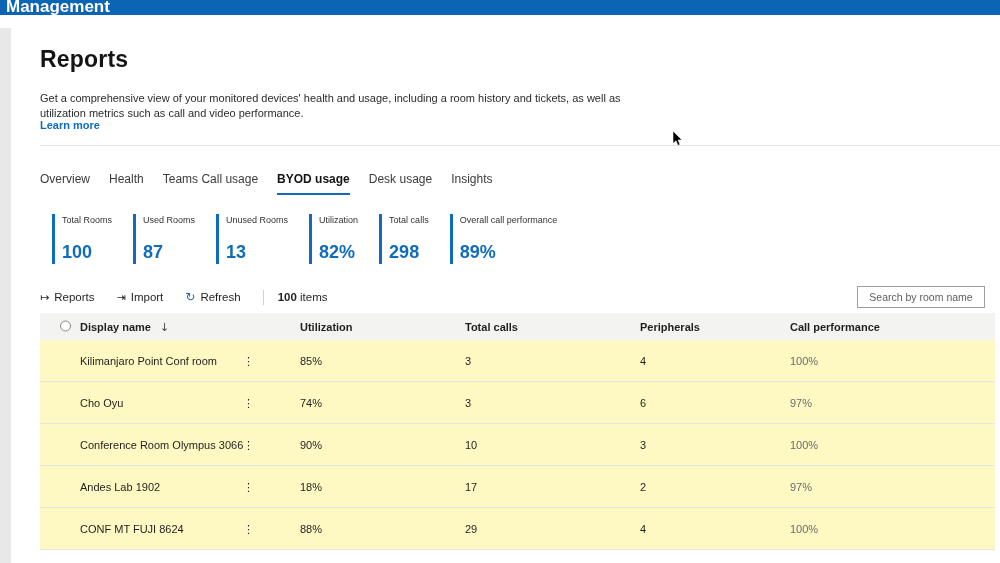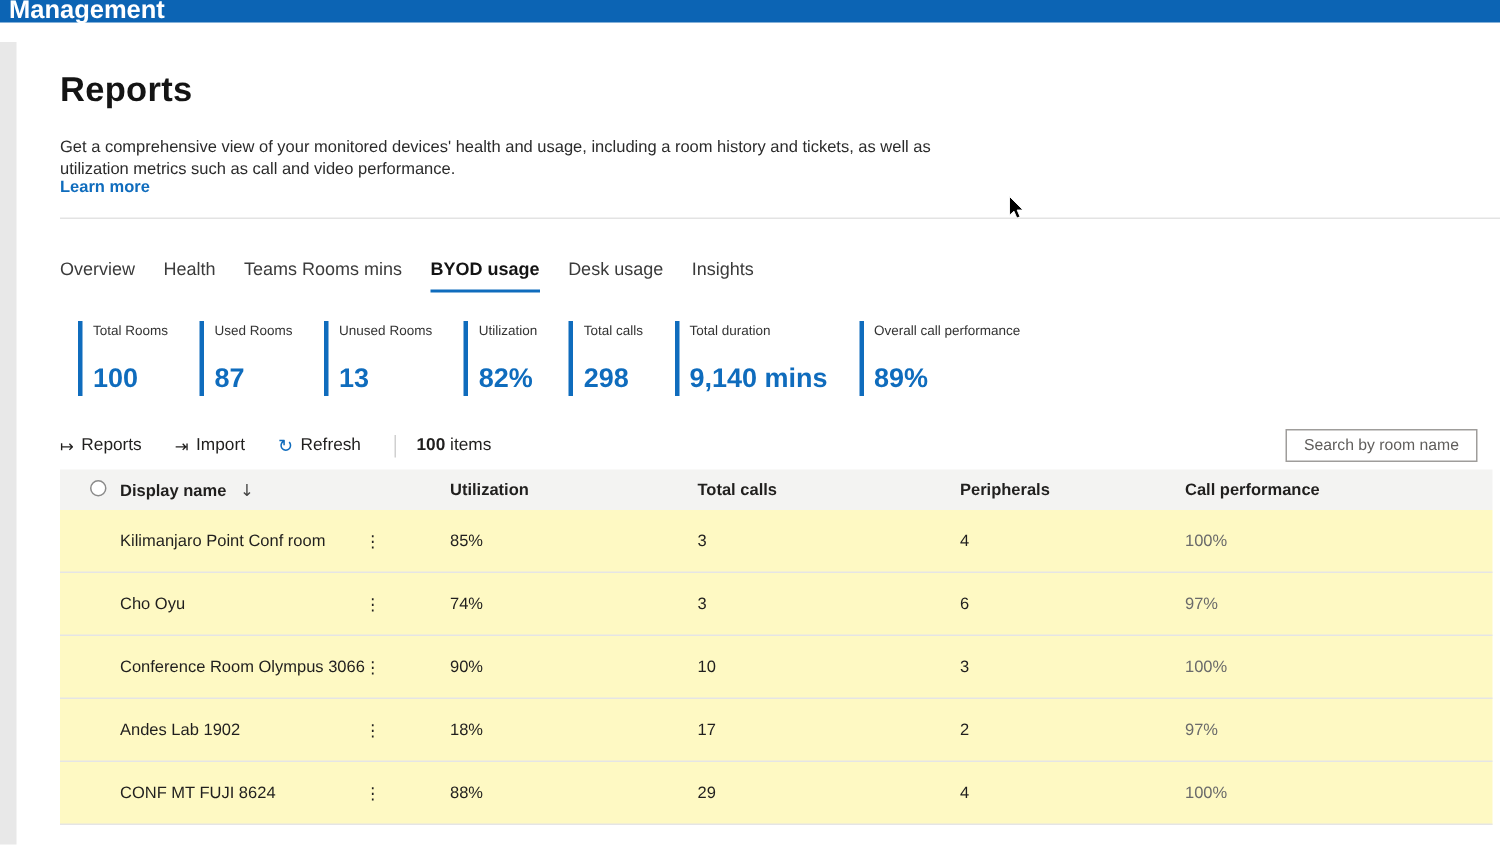--- a/index.html
+++ b/index.html
@@ -87,21 +87,21 @@
 
 <div class="page-title">Reports</div>
 <div class="desc">Get a comprehensive view of your monitored devices' health and usage, including a room history and tickets, as well as utilization metrics such as call and video performance.</div>
 <a class="learn-more">Learn more</a>
 
 <div class="divider-top"></div>
 
 <div class="tabs">
   <div class="tab">Overview</div>
   <div class="tab">Health</div>
-  <div class="tab">Teams Rooms mins</div>
+  <div class="tab">Teams Call usage</div>
   <div class="tab active">BYOD usage</div>
   <div class="tab">Desk usage</div>
   <div class="tab">Insights</div>
 </div>
 
 <div class="metrics">
   <div class="metric">
     <div class="label">Total Rooms</div>
     <div class="value">100</div>
   </div>
@@ -113,24 +113,20 @@
     <div class="label">Unused Rooms</div>
     <div class="value">13</div>
   </div>
   <div class="metric">
     <div class="label">Utilization</div>
     <div class="value">82%</div>
   </div>
   <div class="metric">
     <div class="label">Total calls</div>
     <div class="value">298</div>
-  </div>
-  <div class="metric">
-    <div class="label">Total duration</div>
-    <div class="value">9,140 mins</div>
   </div>
   <div class="metric">
     <div class="label">Overall call performance</div>
     <div class="value">89%</div>
   </div>
 </div>
 
 <div class="toolbar">
   <div class="tb-left">
     <div class="tb-btn">

